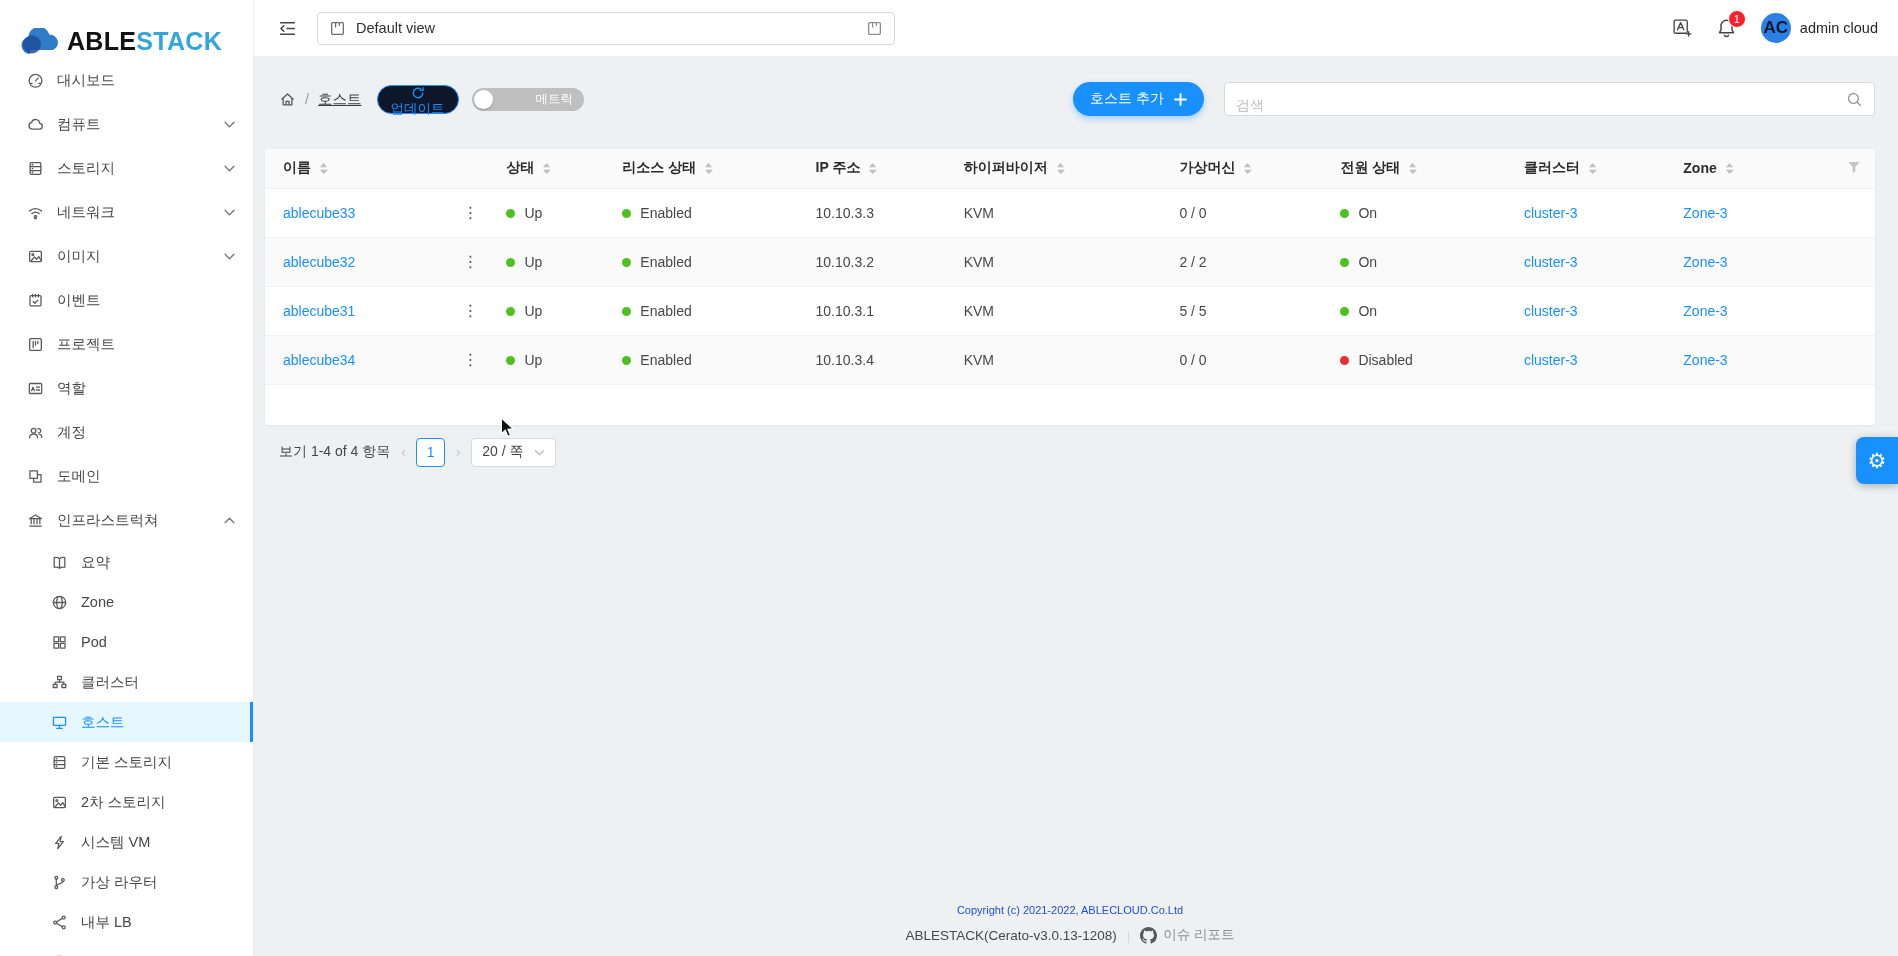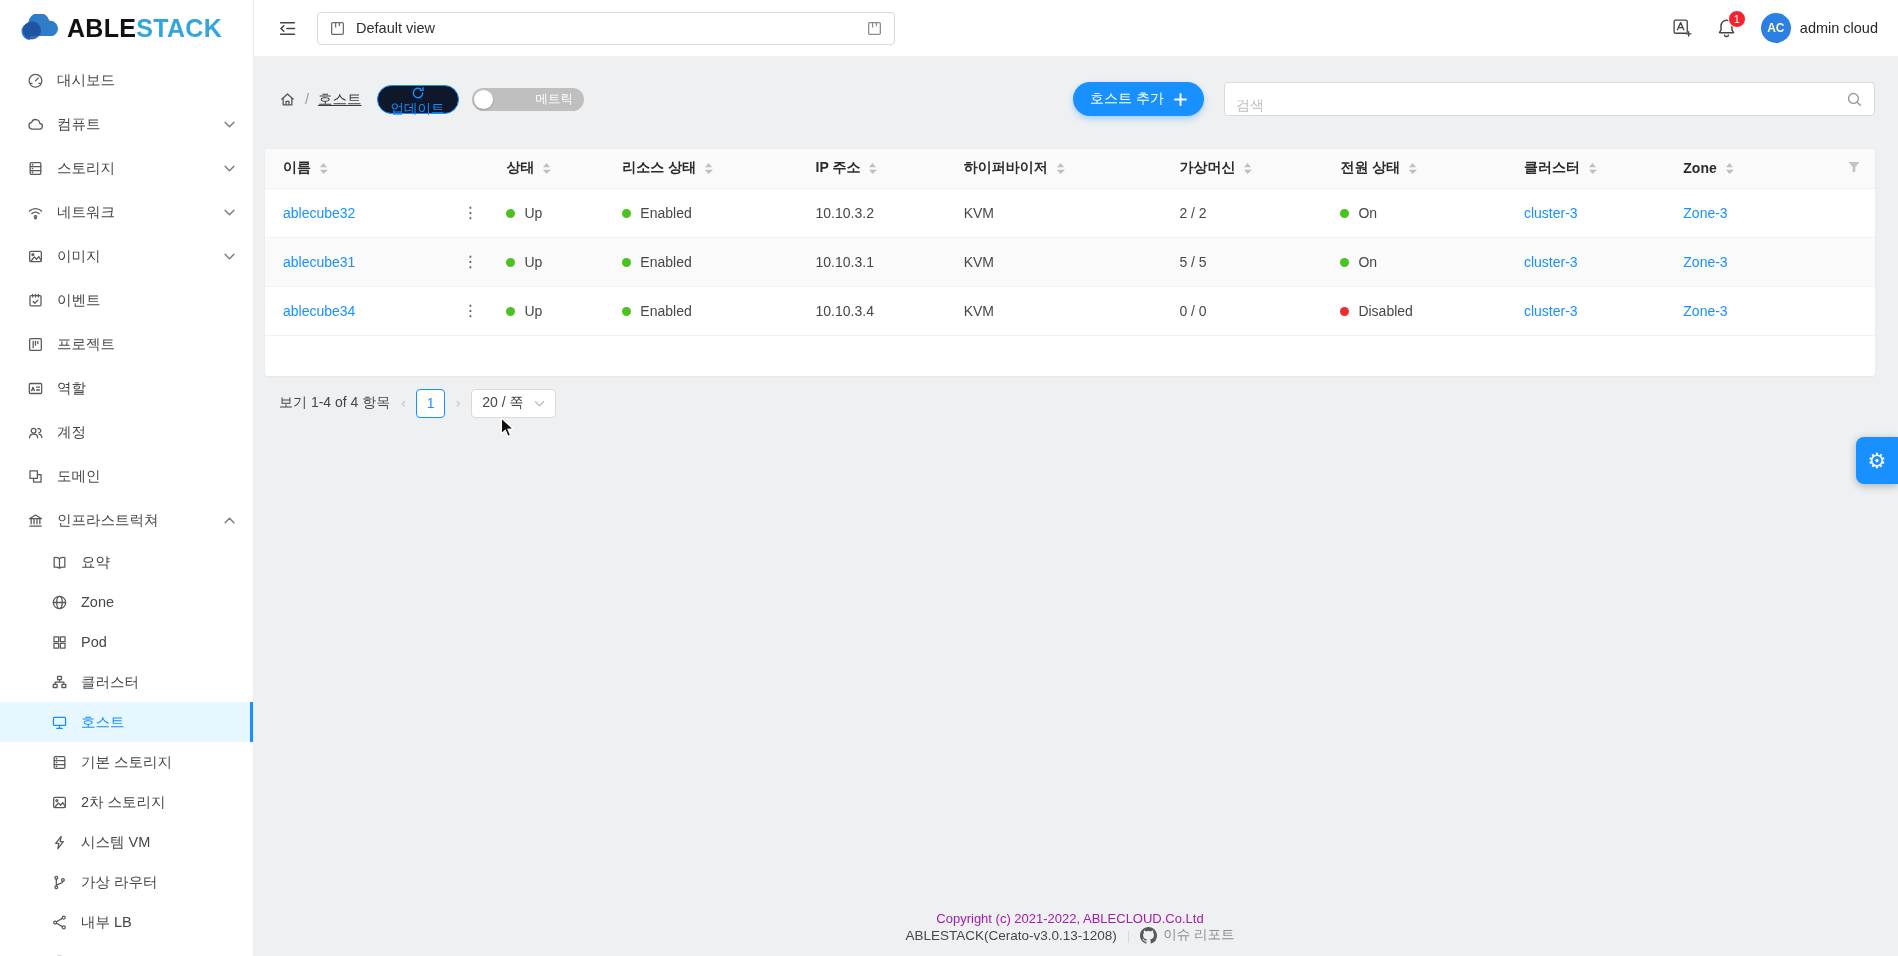--- a/index.html
+++ b/index.html
@@ -7,21 +7,21 @@
   body {
     font-family:"Liberation Sans","DejaVu Sans",sans-serif;
     overflow:hidden; background:#eff0f2; position:relative;
     -webkit-font-smoothing:antialiased;
   }
   .app { display:flex; width:100%; height:100%; }
 
   
   .sidebar { width:254px; background:#fff; border-right:1px solid #ececee;
     display:flex; flex-direction:column; overflow:hidden; flex-shrink:0; }
-  .logo { height:56px; display:flex; align-items:center; padding-left:20px; gap:5px; cursor:pointer; }
+  .logo { height:56px; display:flex; align-items:flex-end; padding-left:20px; gap:5px; cursor:pointer; }
   .logo-text { font-size:25px; font-weight:bold; letter-spacing:.3px; color:#121212; }
   .logo-text .stack { color:#31a5dc; }
   .menu { flex:1; overflow:hidden; padding-top:2px; }
   .menu-item { height:44px; display:flex; align-items:center; padding:0 18px 0 26px;
     gap:13px; color:#474747; font-size:14.5px; cursor:pointer; position:relative; }
   .menu-item.sub { height:40px; padding-left:50px; }
   .mi-icon { display:flex; color:#5a5a5a; width:18px; justify-content:center; }
   .mi-label { flex:1; white-space:nowrap; }
   .chev { display:flex; color:#7b7b7b; }
   .menu-item.selected { background:#e6f7ff; color:#1890ff; }
@@ -38,22 +38,22 @@
     background:#fff; display:flex; align-items:center; padding:0 11px; gap:10px;
     font-size:14.5px; color:#2f2f2f; cursor:pointer; }
   .view-select .spacer { flex:1; }
   .topbar-right { margin-left:auto; display:flex; align-items:center; gap:24px; }
   .tb-icon { display:flex; cursor:pointer; color:#454545; }
   .bell-wrap { position:relative; }
   .badge { position:absolute; top:-8px; right:-9px; background:#f5222d; color:#fff;
     font-size:11px; min-width:18px; height:18px; border-radius:9px; display:flex;
     align-items:center; justify-content:center; padding:0 4px; border:1px solid #fff; }
   .user-wrap { display:flex; align-items:center; gap:9px; cursor:pointer; }
-  .avatar { width:30px; height:30px; border-radius:50%; background:#2c80e4; color:#fef9c3;
-    font-size:12px; font-weight:bold; display:flex; align-items:center; justify-content:center; }
+  .avatar { width:30px; height:30px; border-radius:50%; background:#2c80e4; color:#0f172a;
+    font-size:17px; font-weight:bold; display:flex; align-items:center; justify-content:center; }
   .username { font-size:14.5px; color:#262626; }
 
   
   .content { flex:1; display:flex; flex-direction:column;
     padding:24px 23px 6px 11px; overflow:hidden; }
   .page-head { display:flex; align-items:center; padding-left:14px; height:36px; }
   .breadcrumb { display:flex; align-items:center; gap:9px; font-size:14.5px; color:#5a5a5a; }
   .bc-sep { color:#9a9a9a; }
   .bc-page { color:#3d3d3d; text-decoration:underline; cursor:pointer; }
   .update-pill { margin-left:15px; height:29px; border:1.5px solid #1890ff; color:#1890ff;
@@ -105,21 +105,21 @@
     justify-content:center; cursor:pointer; font-size:14px; }
   .pg-size { height:29px; border:1px solid #d9d9d9; border-radius:4px; background:#fff;
     display:flex; align-items:center; gap:10px; padding:0 10px; cursor:pointer; }
 
   
   .gear-btn { position:absolute; right:0; top:437px; width:42px; height:47px;
     background:#1890ff; border-radius:8px 0 0 8px; color:#fff; display:flex;
     align-items:center; justify-content:center; cursor:pointer; z-index:6;
     box-shadow:0 2px 8px rgba(0,0,0,.28); font-family:"DejaVu Sans",sans-serif; font-size:21px; }
   .footer { margin-top:auto; text-align:center; padding-bottom:6px; }
-  .footer-line1 { font-size:13px; color:#a21caf; }
+  .footer-line1 { font-size:11px; color:#1d4ed8; margin-bottom:10px; }
   .footer-line2 { font-size:13.5px; color:#474747; display:flex; align-items:center;
     justify-content:center; gap:10px; }
   .footer-sep { color:#d9d9d9; }
   .issue-link { color:#8c8c8c; display:flex; align-items:center; gap:6px; cursor:pointer; }
   .cursor { position:absolute; left:499px; top:417px; z-index:20; pointer-events:none; }
 </style>
 </head>
 <body>
 
 <div class="app">
@@ -588,20 +588,37 @@
                 </th>
                 <th class="th-filter"><svg width="14" height="14" viewBox="0 0 14 14">
                     <path d="M1.5 2h11L8.3 6.9v4.6l-2.6 1.2V6.9z" fill="#c3c3c3"></path>
                   </svg></th>
               </tr>
             </thead>
           <tbody>
               <tr>
                 <td>
                   <span class="name-cell">
+                    <a class="cell-link">ablecube33</a>
+                    <span class="dots-btn">⋮</span>
+                  </span>
+                </td>
+                <td><span class="dot" style="background:#4cc21e"></span>Up</td>
+                <td><span class="dot" style="background:#4cc21e"></span>Enabled</td>
+                <td>10.10.3.3</td>
+                <td>KVM</td>
+                <td>0 / 0</td>
+                <td><span class="dot" style="background:#4cc21e"></span>On</td>
+                <td><a class="cell-link">cluster-3</a></td>
+                <td><a class="cell-link">Zone-3</a></td>
+                <td></td>
+              </tr>
+              <tr>
+                <td>
+                  <span class="name-cell">
                     <a class="cell-link">ablecube32</a>
                     <span class="dots-btn">⋮</span>
                   </span>
                 </td>
                 <td><span class="dot" style="background:#4cc21e"></span>Up</td>
                 <td><span class="dot" style="background:#4cc21e"></span>Enabled</td>
                 <td>10.10.3.2</td>
                 <td>KVM</td>
                 <td>2 / 2</td>
                 <td><span class="dot" style="background:#4cc21e"></span>On</td>

